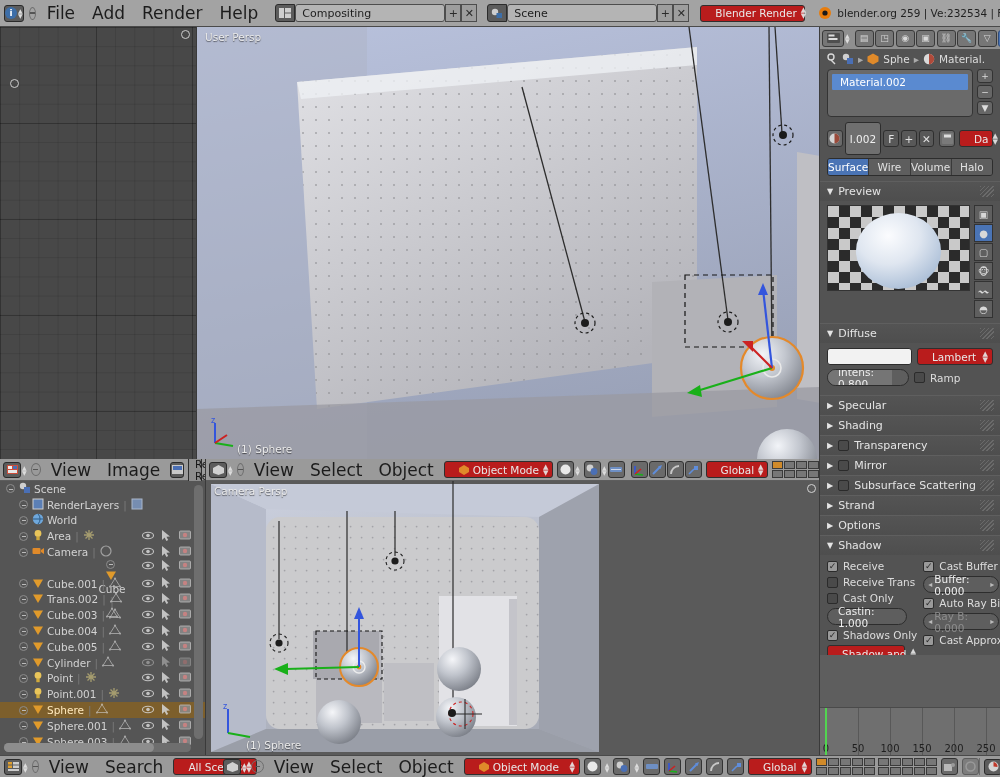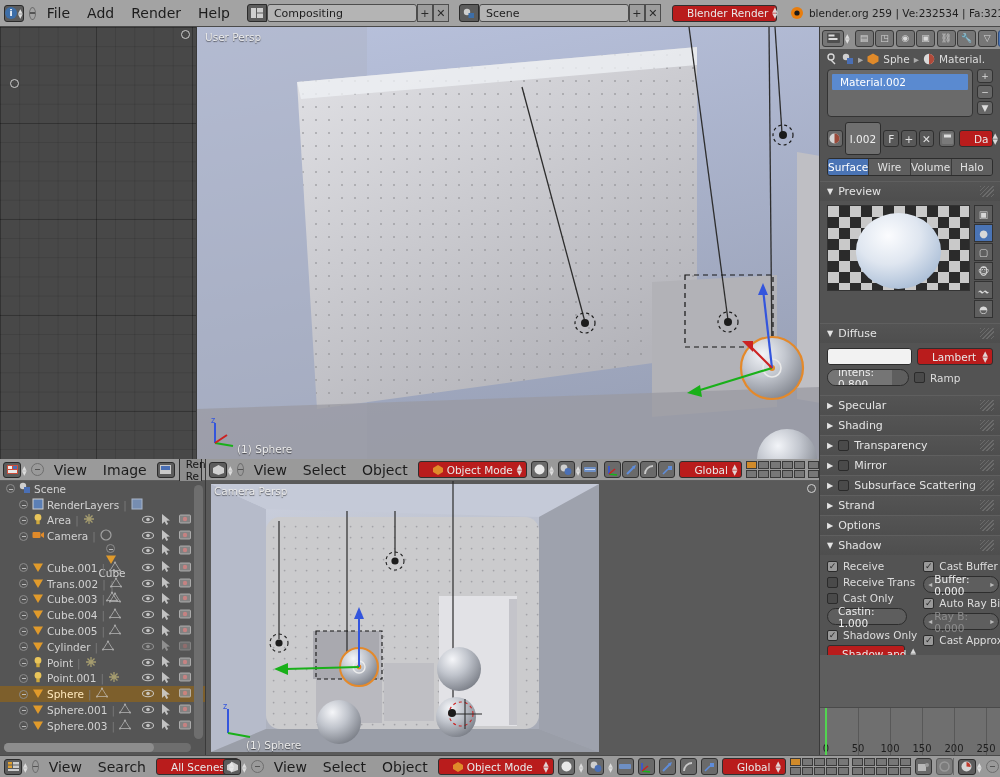--- a/index.html
+++ b/index.html
@@ -3,21 +3,21 @@
 <meta charset="utf-8">
 <style>
   * { box-sizing: border-box; margin:0; padding:0; }
   html,body{ width:1000px; height:777px; overflow:hidden; background:#3a3a3a;
     font-family:"DejaVu Sans", sans-serif; font-size:11px; color:#d8d8d8; }
   #app{ position:relative; width:1000px; height:777px; }
 
   
   .hdr{ background:#9a9a9a; display:flex; align-items:center; height:22px;
         padding:0 3px; gap:4px; border-bottom:1px solid #5d5d5d; }
-  .mitem{ color:#1c1c1c; padding:0 6px; line-height:22px; font-size:14px;
+  .mitem{ color:#1c1c1c; padding:0 6px; line-height:22px; font-size:17px;
           white-space:nowrap; cursor:default; }
   .btn{ background:#585858; border:1px solid #2f2f2f; border-radius:3px;
         height:17px; display:flex; align-items:center; justify-content:center;
         padding:0 6px; color:#e2e2e2; font-size:10.5px; white-space:nowrap; }
   .sel{ background:#b91c1c; border:1px solid #2f2f2f; border-radius:3px; height:17px;
         display:flex; align-items:center; padding:0 4px 0 14px; gap:4px;
         color:#e8e8e8; font-size:10.5px; white-space:nowrap; }
   .sel .ar{ margin-left:auto; font-size:7px; line-height:6px; opacity:.9;
             display:flex; flex-direction:column; }
   .ico{ width:17px; height:17px; border-radius:3px; display:flex;
@@ -348,20 +348,28 @@
               </svg></span>
             <span class="nm">RenderLayers</span>
             <span class="sepbar">|</span>
             <span><svg width="12" height="12" opacity=".85">
                 <rect x="1" y="1" width="10" height="10" fill="#7c97c2" stroke="#b9c9e0"></rect>
               </svg></span>
           </div>
           <div class="outl-row" style="padding-left: 19px;">
             <span class="expand"></span>
             <span class="oic"><svg width="12" height="12">
+                <circle cx="6" cy="6" r="5.2" fill="#6fa8dc"></circle>
+                <path d="M1 6 H11 M6 1 A7 7 0 0 1 6 11" stroke="#2c5a86" fill="none"></path>
+              </svg></span>
+            <span class="nm">World</span>
+          </div>
+          <div class="outl-row" style="padding-left: 19px;">
+            <span class="expand"></span>
+            <span class="oic"><svg width="12" height="12">
                 <circle cx="6" cy="4.5" r="3.4" fill="#e9c55a"></circle>
                 <rect x="4.3" y="7.6" width="3.4" height="3.6" fill="#cfa93c"></rect>
               </svg></span>
             <span class="nm">Area</span>
             <span class="sepbar">|</span>
             <span><svg width="12" height="12" opacity=".7">
                 <path d="M6 1 V11 M1 6 H11 M2.5 2.5 L9.5 9.5 M9.5 2.5 L2.5 9.5" stroke="#c7bb7a" stroke-width="1.3"></path>
               </svg></span>
             <span class="rights" style="">
               <span><svg width="12" height="9">

